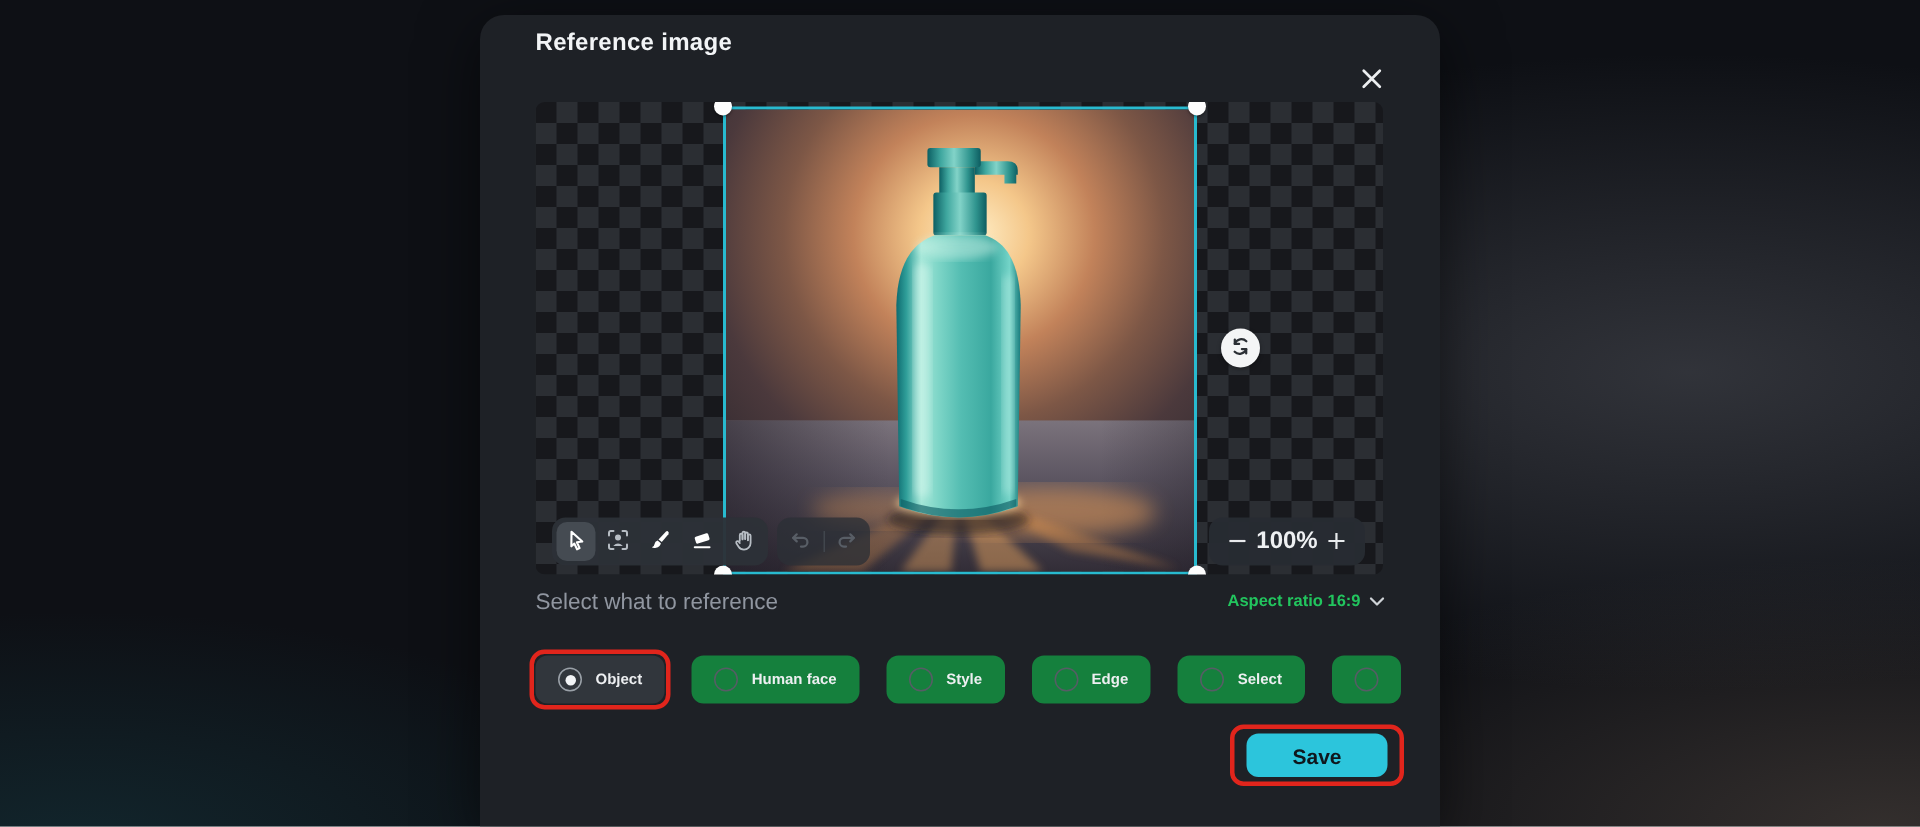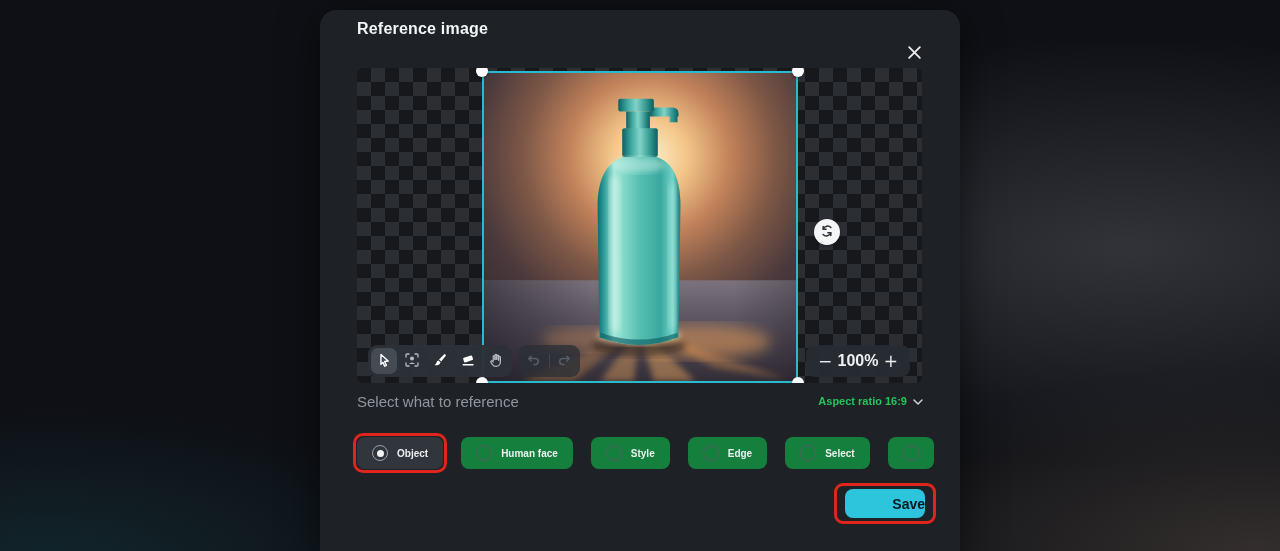--- a/index.html
+++ b/index.html
@@ -113,24 +113,23 @@
   .pill.selected .radio .dot { background:#f2f4f6; }
   .pill-label { color:#edeff1; font-size:10px; font-weight:700; white-space:nowrap; }
 
   
   .save-wrap {
     position:absolute; right:24px; top:473px; border:3px solid transparent;
     padding:3px 8px; border-radius:9px;
   }
   .save-wrap.annotated { border-color:#e1251c; }
   .save-btn {
-    width:80px; height:29px; border:none; border-radius:8px; background:#2cc5dc;
+    width:94px; height:29px; border:none; border-radius:8px; background:#2cc5dc;
     color:#0f171d; font-size:14px; font-weight:700; cursor:pointer;
     font-family:"Liberation Sans", sans-serif;
-    text-align:right;
   }
 </style>
 </head>
 <body>
 
 <div class="modal">
   <div class="modal-title">Reference image</div>
 
   <button class="close-btn">
     <span>

